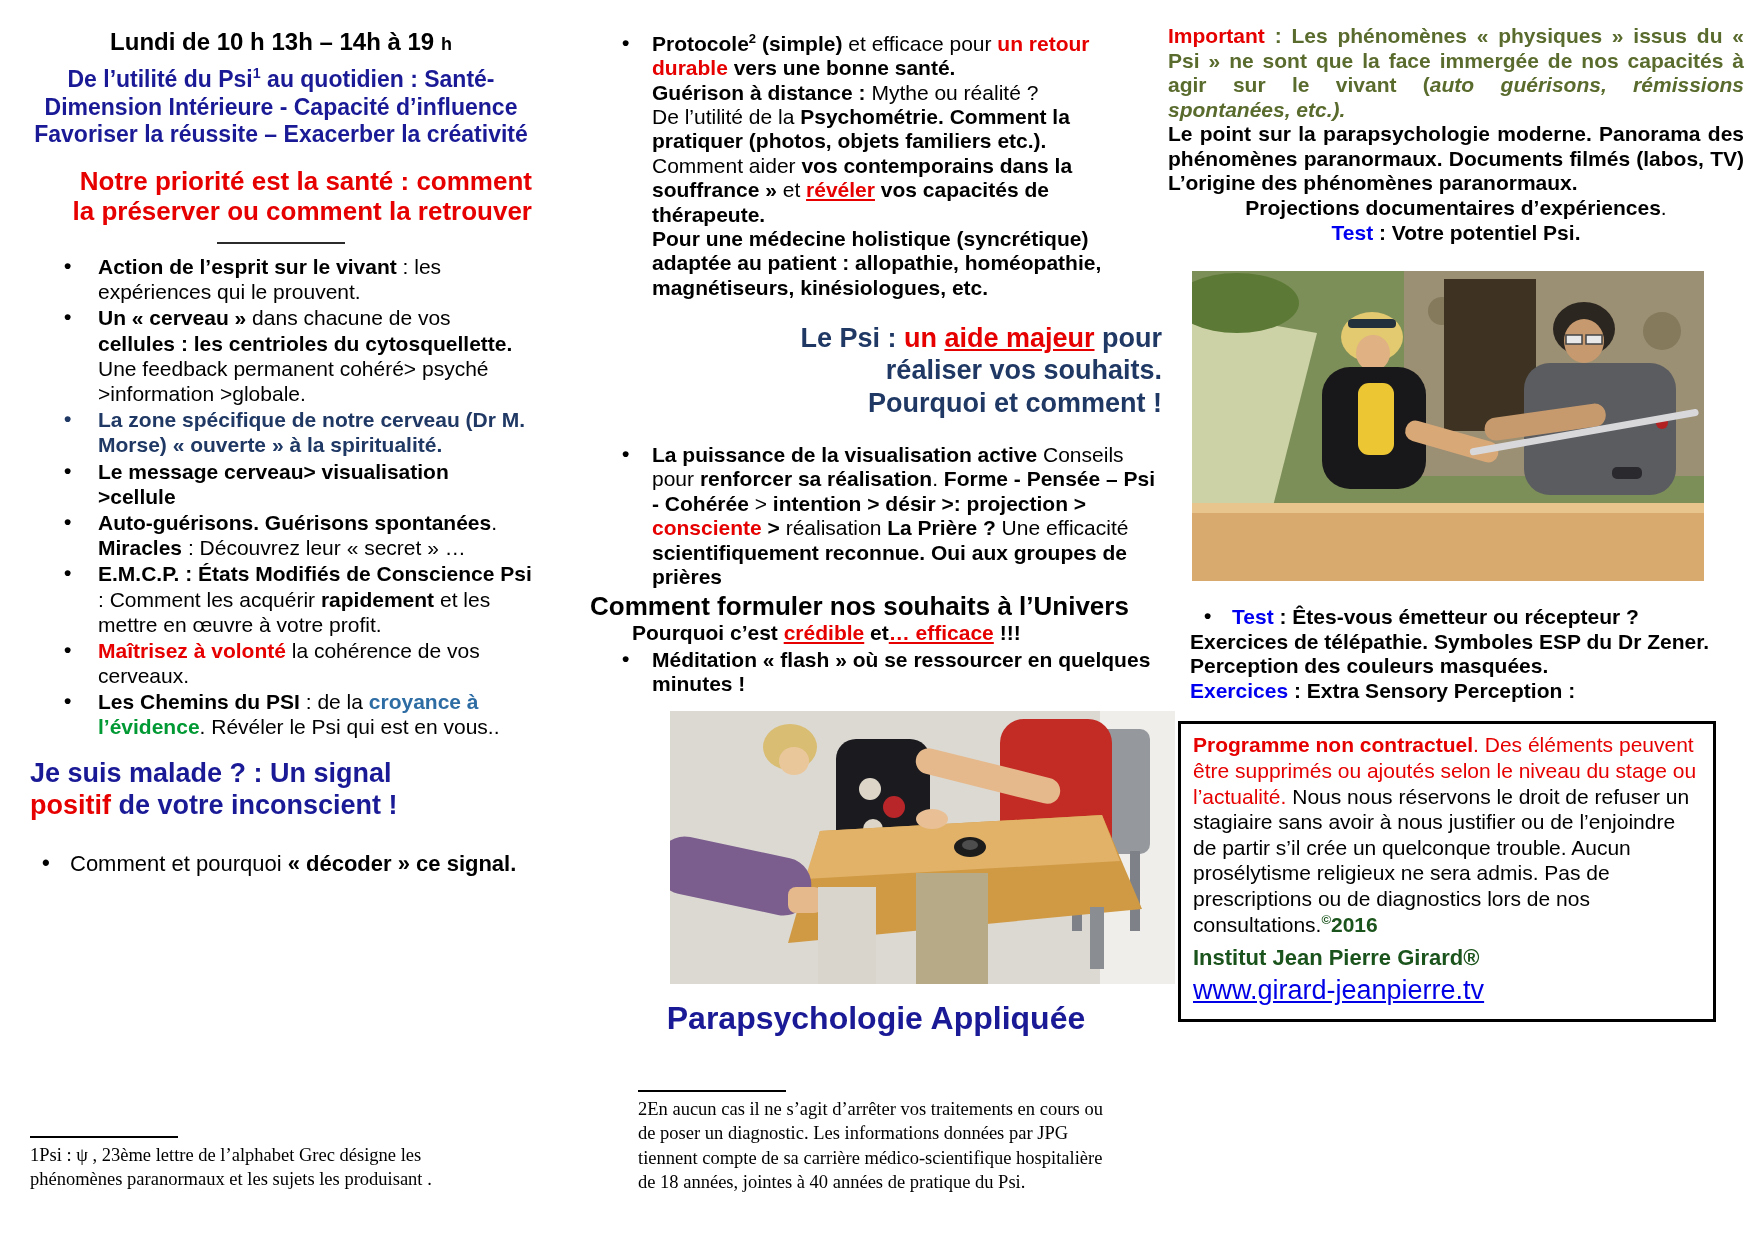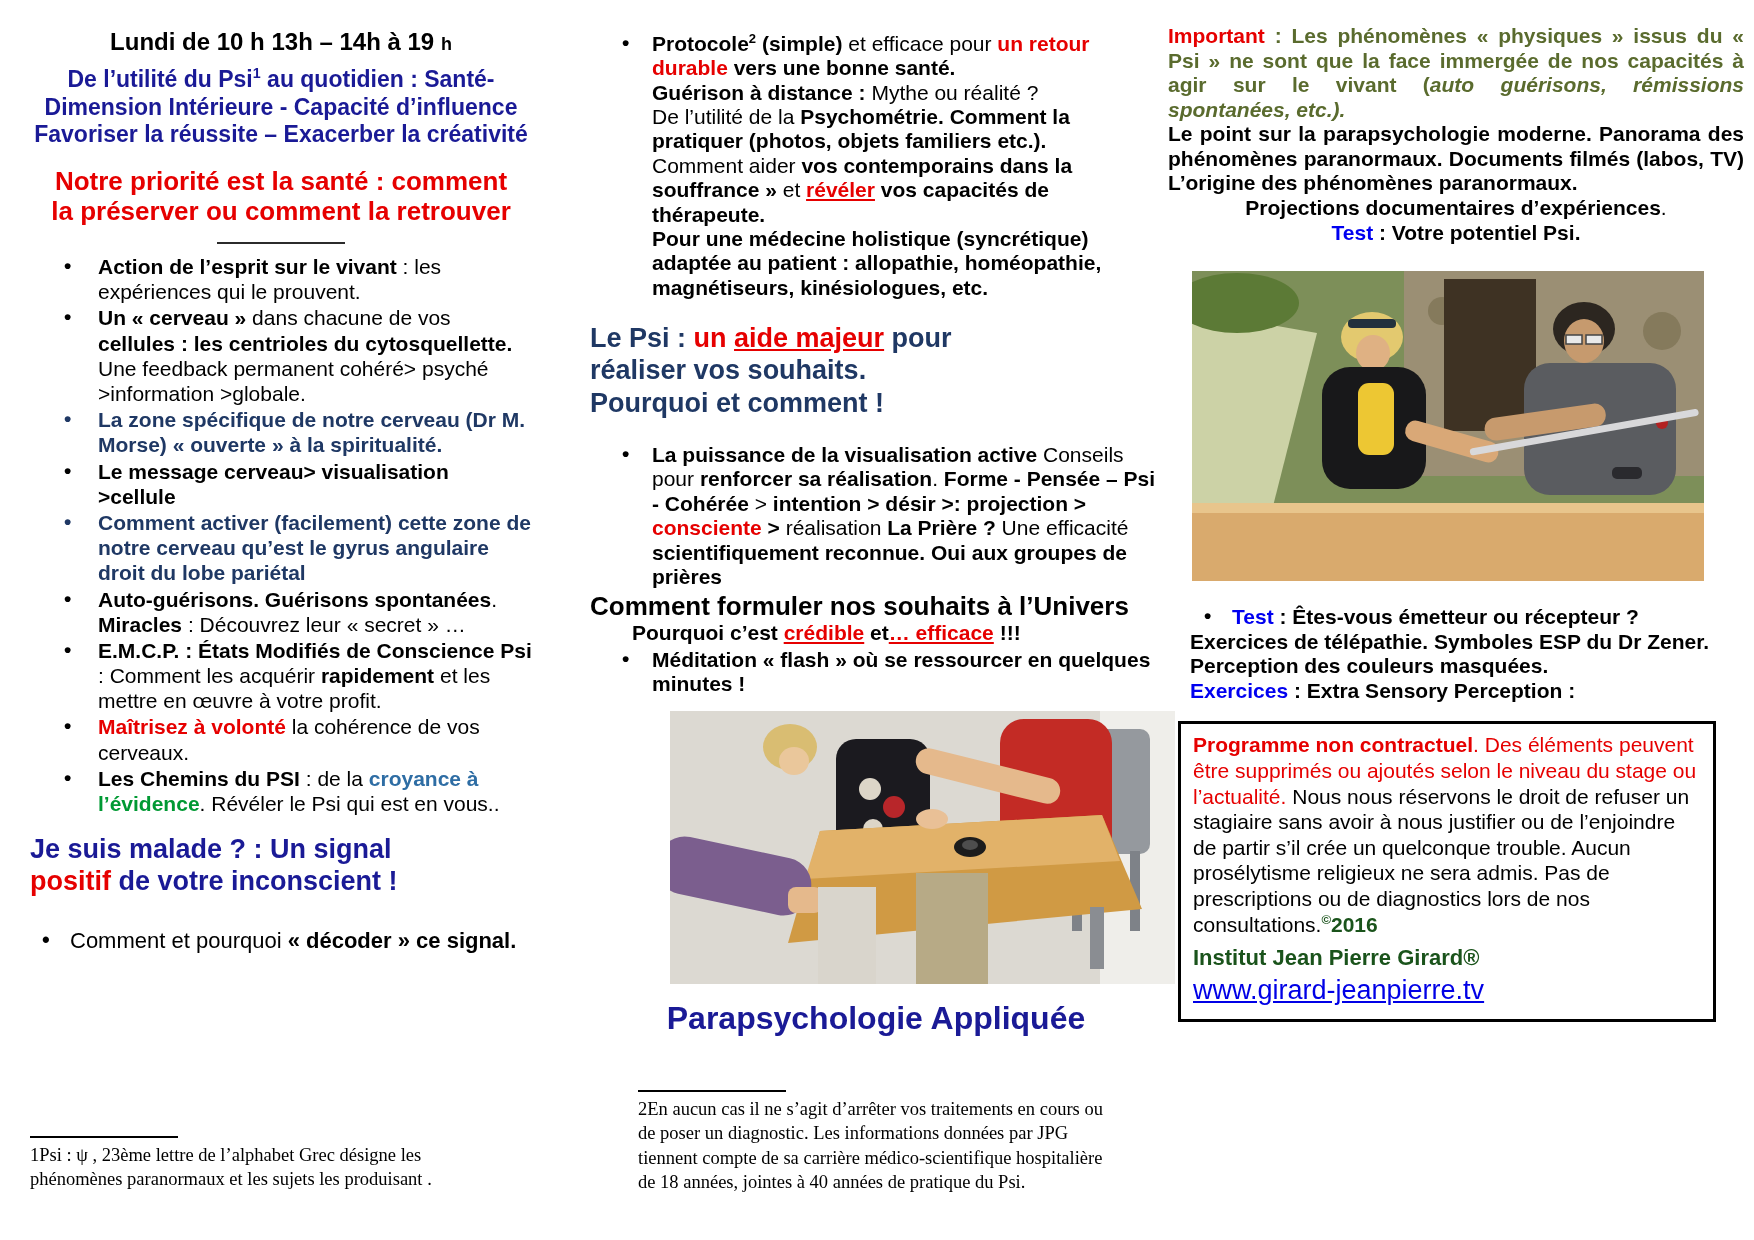--- a/index.html
+++ b/index.html
@@ -23,36 +23,36 @@
   .st{color:#2e6da4}
   .ol{color:#5a6b2e}
   .bl{color:#0000f0}
   .dg{color:#1a531b}
   sup{font-size:62%;line-height:0}
 
   
   .schedule{font-size:24px;font-weight:700;text-align:center;margin:4px 0 10px}
   .schedule .small{font-size:18px}
   .intro{font-size:23px;font-weight:700;line-height:1.2;text-align:center}
-  .priority{font-size:26px;font-weight:700;line-height:1.16;text-align:center;margin-top:17px}
+  .priority{font-size:26px;font-weight:700;line-height:1.16;text-align:right;margin-top:17px}
   .divider{width:128px;border-top:2px solid #2b2b2b;margin:16px auto 10px}
   .li{font-size:21px;line-height:1.2;padding-left:68px;position:relative;margin-bottom:1px}
   .li::before{content:"•";position:absolute;left:34px;top:-1px;font-weight:700}
   .malade{font-size:27px;font-weight:700;line-height:1.18;text-align:left;margin-top:18px}
   .decoder{font-size:22px;margin-top:30px;padding-left:40px;position:relative}
   .decoder::before{content:"•";position:absolute;left:12px;top:-1px;font-weight:700}
   .fn{position:absolute;left:0;font-family:"Liberation Serif",serif;font-size:18.5px;line-height:1.32;width:478px}
   #col1 .fn{top:1112px}
   #col2 .fn{top:1066px;left:48px}
   .fnline{width:148px;border-top:2px solid #000;margin-bottom:5px}
 
   
   .p2{font-size:21px;line-height:1.16;margin:0}
   .proto{margin-top:8px}
-  .lepsi{font-size:27px;font-weight:700;line-height:1.2;text-align:left;margin:22px 0 24px}
+  .lepsi{font-size:27px;font-weight:700;line-height:1.2;text-align:right;margin:22px 0 24px}
   .li2{font-size:21px;line-height:1.16;padding-left:62px;position:relative;margin-bottom:2px}
   .li2::before{content:"•";position:absolute;left:32px;top:-1px;font-weight:700}
   .souh1{font-size:26px;line-height:1.16;font-weight:700;margin-top:2px}
   .souh2{font-size:21px;line-height:1.16;font-weight:700;padding-left:42px;margin-bottom:2px}
   .photo2wrap{margin:14px 0 0 80px;width:505px;height:273px;line-height:0}
   .parapsy{font-size:32px;font-weight:700;text-align:center;margin-top:16px}
 
   
   .p3{font-size:21px;line-height:1.17;margin:0;text-align:justify}
   .pleft{text-align:center}
@@ -82,21 +82,20 @@
     <span>la préserver ou comment la retrouver</span>
   </div>
 
   <div class="divider"></div>
 
   <div>
     <div class="li"><span class="b">Action de l’esprit sur le vivant</span><span> : les expériences qui le prouvent.</span></div>
     <div class="li"><span class="b">Un « cerveau » </span><span>dans chacune de vos </span><span class="b">cellules : les centrioles du cytosquellette. </span><span>Une feedback  permanent  cohéré&gt; psyché &gt;information &gt;globale.</span></div>
     <div class="li sl"><span class="b">La zone spécifique de notre cerveau (Dr M. Morse) « ouverte » à la spiritualité.</span></div>
     <div class="li"><span class="b">Le message cerveau&gt; visualisation &gt;cellule</span></div>
-    <div class="li sl"><span class="b">Comment activer (facilement) cette  zone de notre cerveau qu’est le gyrus angulaire droit du lobe pariétal</span></div>
     <div class="li"><span class="b">Auto-guérisons. Guérisons spontanées</span><span>. </span><span class="b">Miracles</span><span> : Découvrez leur « secret » …</span></div>
     <div class="li"><span class="b">E.M.C.P. : États Modifiés de Conscience Psi</span><span> : Comment les acquérir </span><span class="b">rapidement</span><span>  et les mettre en œuvre à votre profit.</span></div>
     <div class="li"><span class="b rd">Maîtrisez à volonté</span><span> la cohérence de vos cerveaux.</span></div>
     <div class="li"><span class="b">Les Chemins du PSI</span><span> : de la </span><span class="b st">croyance à </span><span class="b gr">l’évidence</span><span>. Révéler le Psi qui est en vous..</span></div>
   </div>
 
   <div class="malade nv">
     <span>Je suis malade ? : Un signal</span><br>
     <span class="rd">positif</span><span> de votre inconscient !</span>
   </div>

